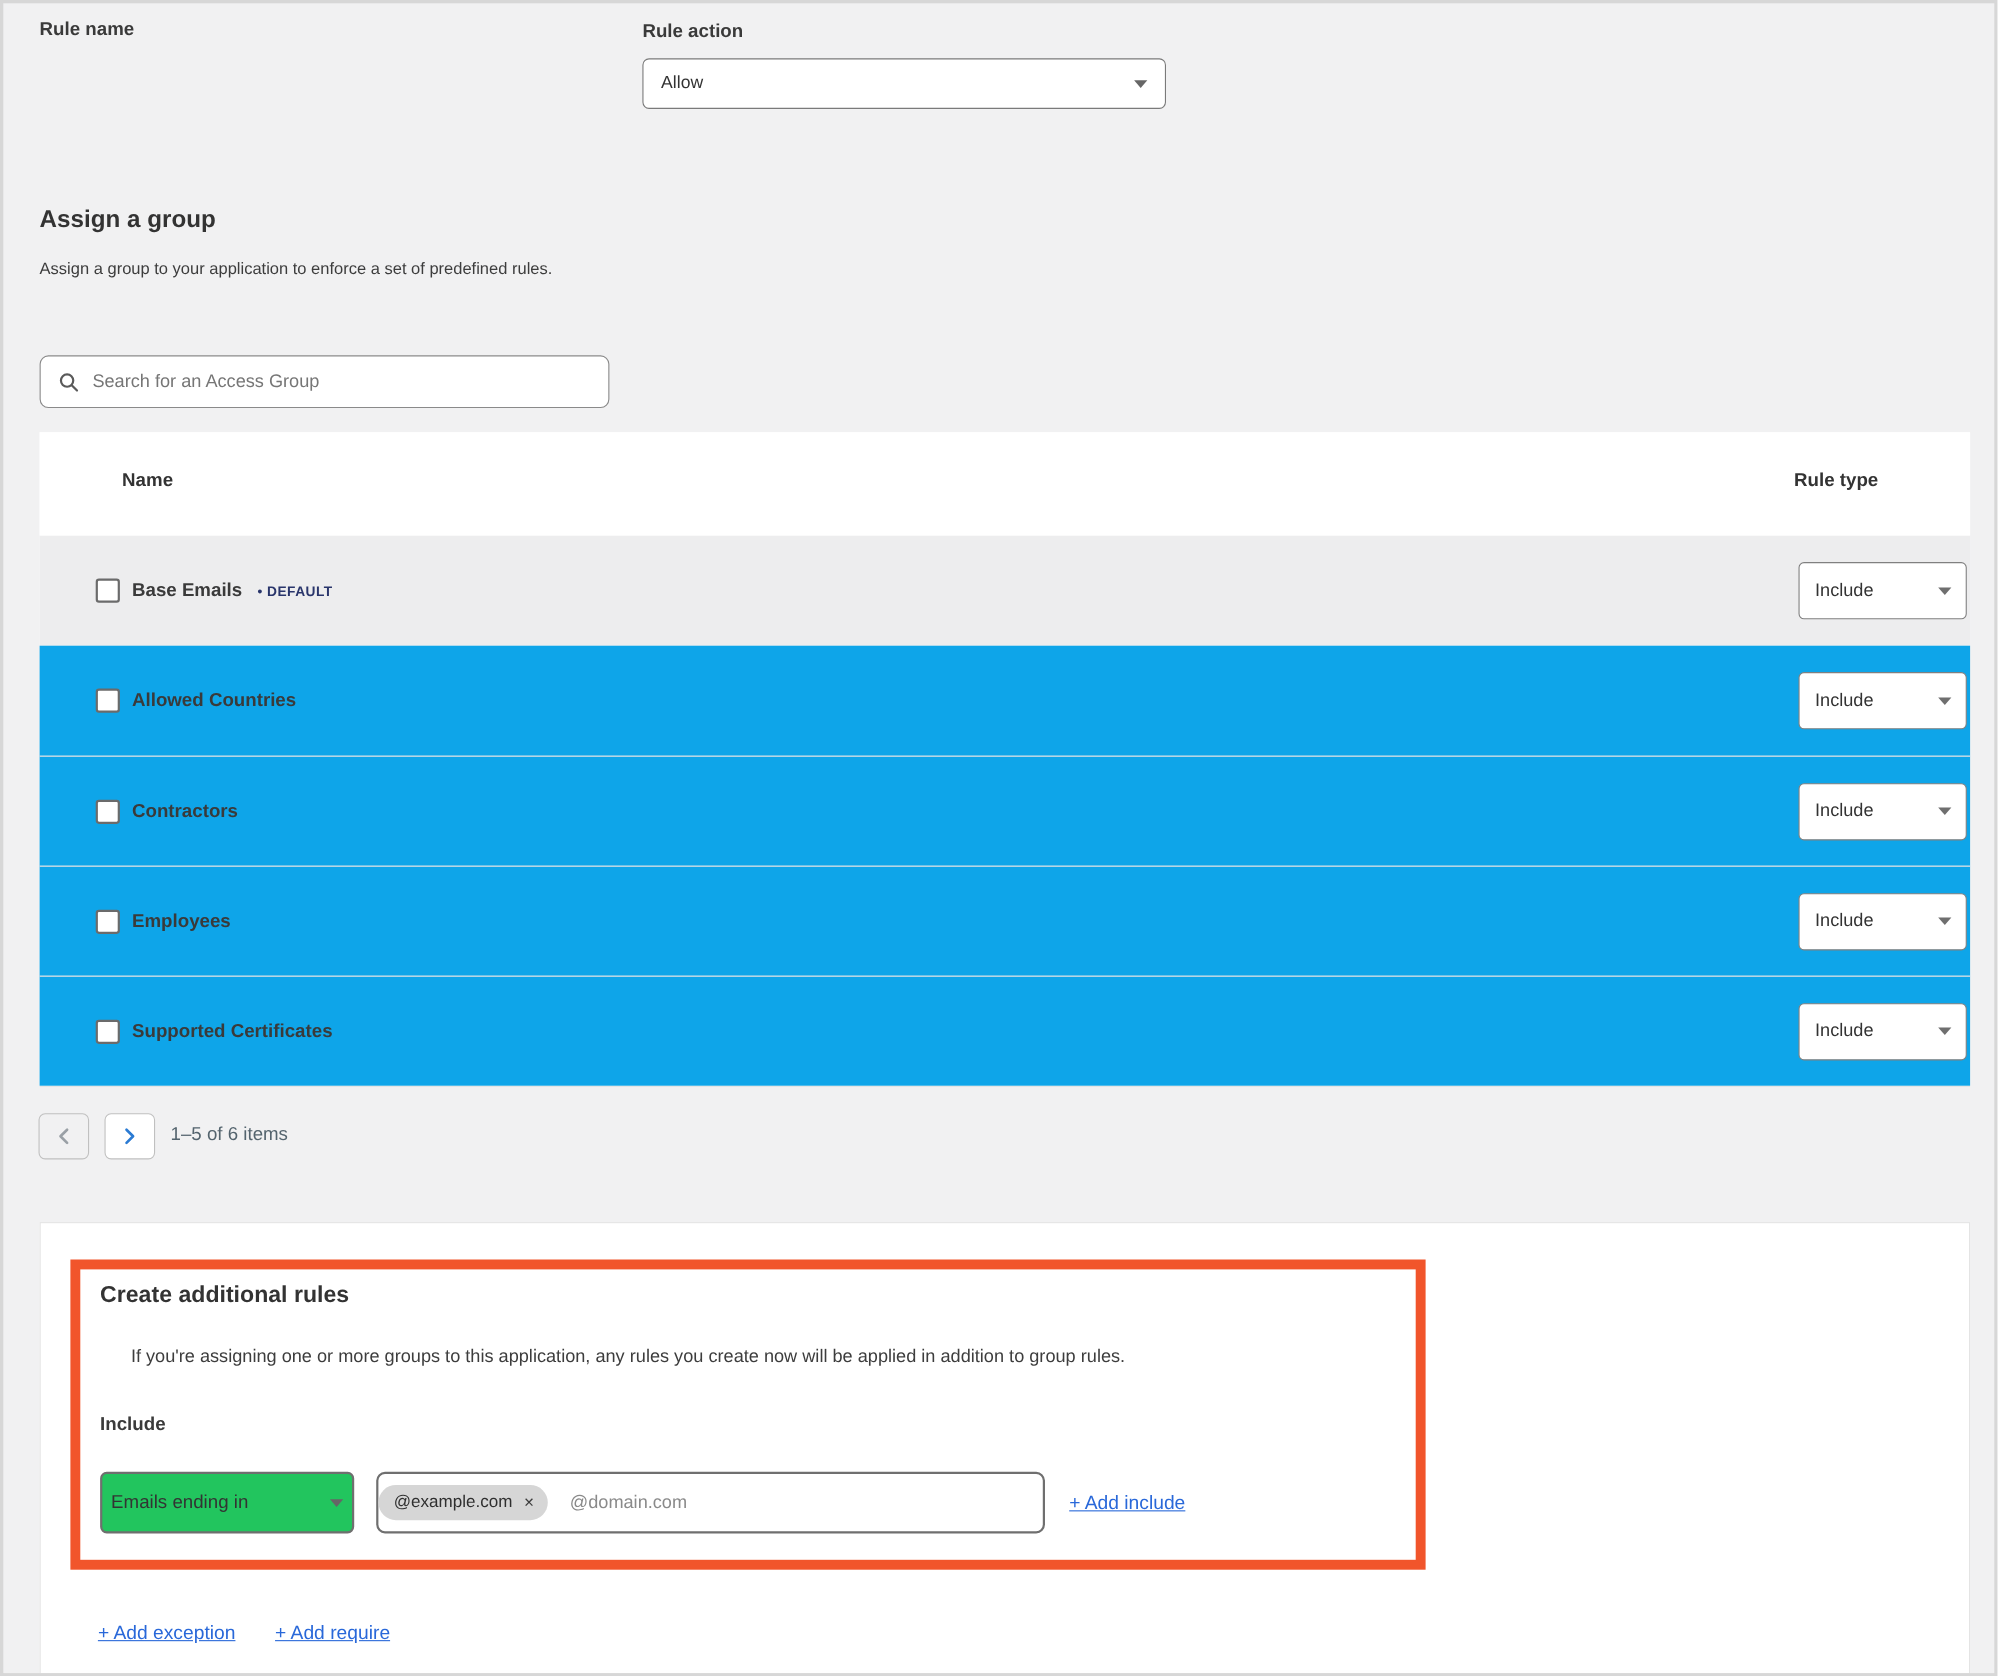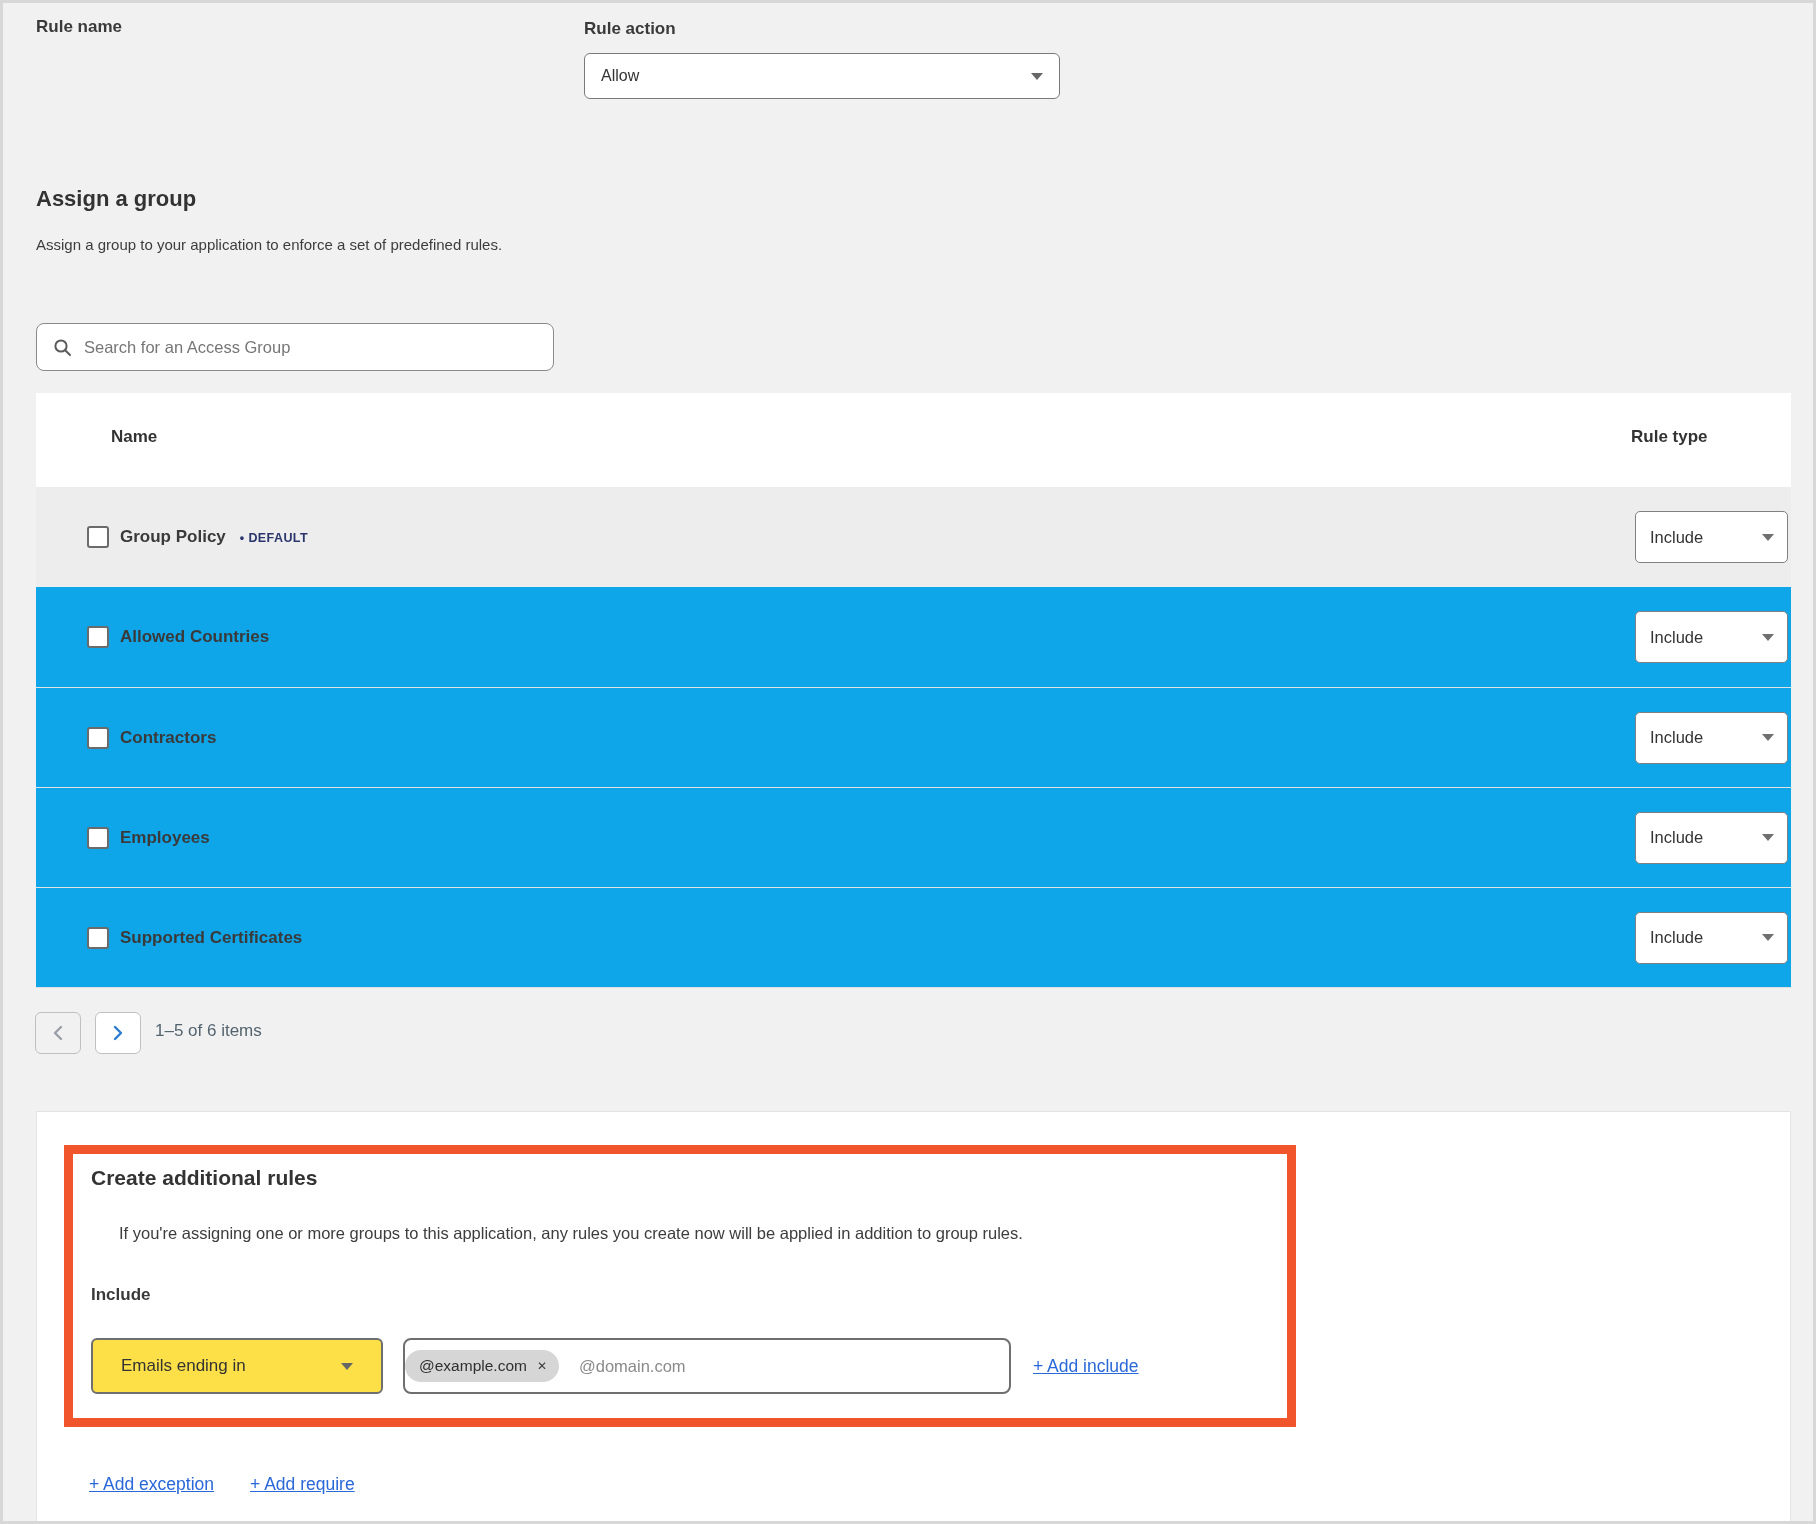--- a/index.html
+++ b/index.html
@@ -86,23 +86,23 @@
   .orange-box {
     position:absolute; left:27px; top:33px; width:1232px; height:282px;
     border:9px solid #f1552b; background:#fff;
   }
   .orange-inner { padding:12px 0 0 18px; }
   .h-create { font-size:21px; font-weight:700; color:#333; height:28px; }
   .p-create { margin-top:30px; font-size:16.5px; color:#3d3d3d; height:24px;margin-left:28px; }
   .lbl-include { margin-top:37px; font-size:17px; font-weight:700; color:#3a3a3a; height:20px; }
   .controls { margin-top:33px; display:flex; align-items:center; }
   .sel-emails {
-    width:292px; height:56px; background:#fde047; border:2px solid #6f6f6f; border-radius:6px;
+    width:231px; height:56px; background:#22c55e; border:2px solid #6f6f6f; border-radius:6px;
     display:flex; align-items:center; justify-content:space-between;
-    padding:0 28px; font-size:17px; color:#333; cursor:default; flex:0 0 auto;
+    padding:0 8px; font-size:17px; color:#333; cursor:default; flex:0 0 auto;
   }
   .tag-input {
     margin-left:20px; width:608px; height:56px; background:#fff;
     border:2px solid #6f6f6f; border-radius:8px;
     display:flex; align-items:center; padding:0 0; flex:0 0 auto;
   }
   .pill {
     display:flex; align-items:center; background:#d6d6d6; border-radius:16px;
     height:32px; padding:0 12px 0 14px; font-size:15.5px; color:#2f2f2f; flex:0 0 auto;
   }
@@ -141,21 +141,21 @@
 
   <div class="grouptable">
     <div class="thead">
       <span class="th th-name">Name</span>
       <span class="th th-ruletype">Rule type</span>
     </div>
 
     <div class="trow alt">
       <span class="checkbox"></span>
       <span class="rowname">
-        <span>Group Policy</span><span class="rowbadge">• DEFAULT</span>
+        <span>Base Emails</span><span class="rowbadge">• DEFAULT</span>
       </span>
       <div class="row-select">
         <span>Include</span>
         <span class="caret"></span>
       </div>
     </div>
 
     <div class="trow first-after-alt">
       <span class="checkbox"></span>
       <span class="rowname">Allowed Countries</span>

